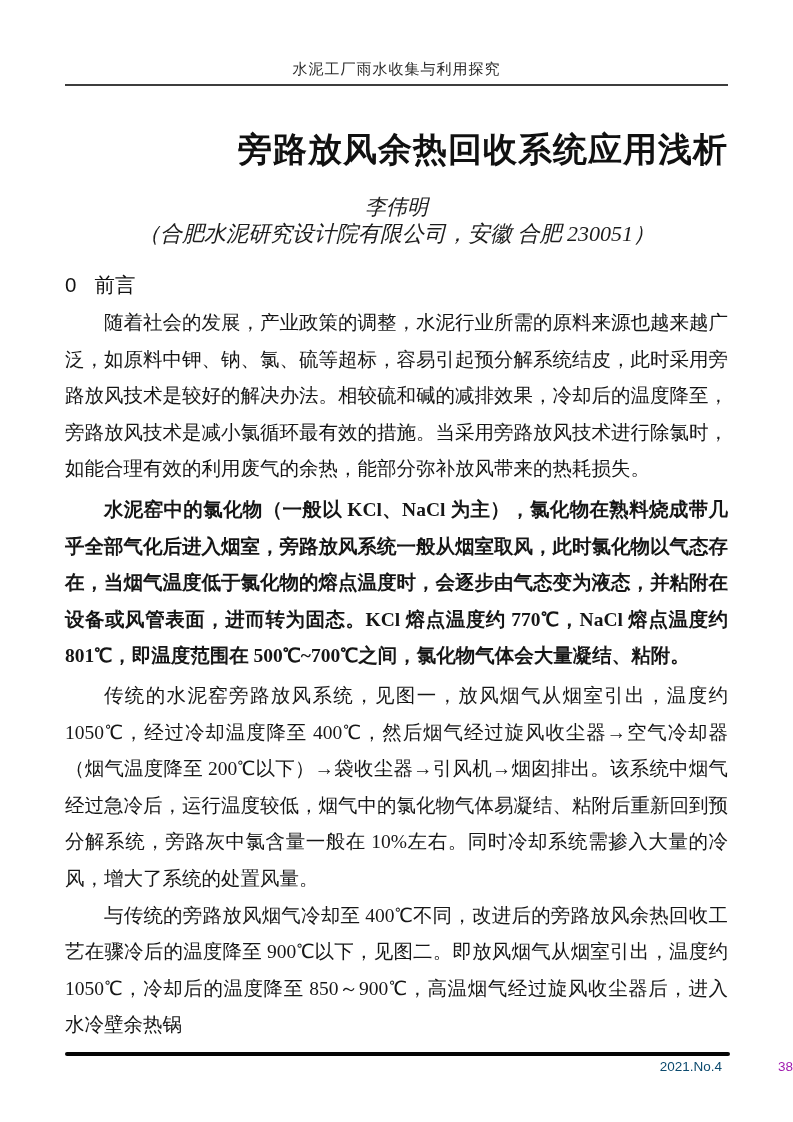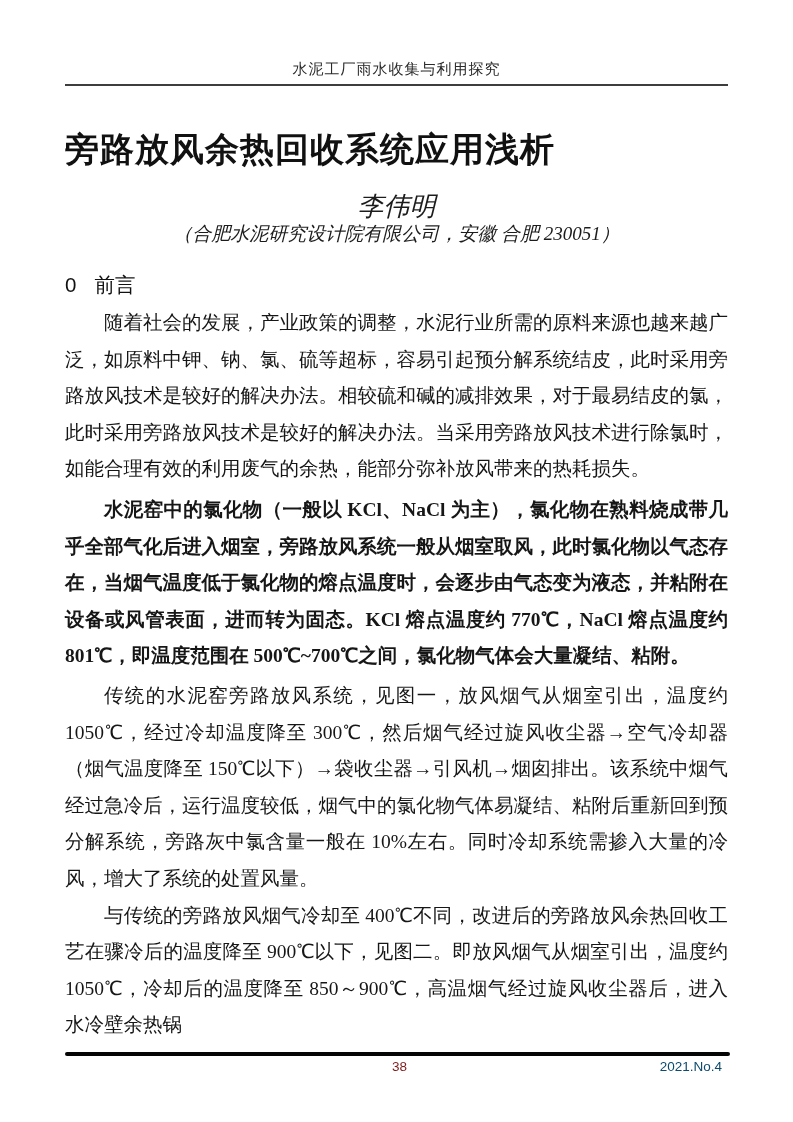--- a/index.html
+++ b/index.html
@@ -30,38 +30,38 @@
     background: #3d3d3d;
   }
 
   
   .content {
     position: absolute;
     top: 0; left: 65px; right: 65px;
   }
   h1.article-title {
     margin: 128px 0 0 0;
-    text-align: left;
+    text-align: right;
     font-size: 34px;
     line-height: 44px;
     font-weight: bold;
     letter-spacing: 1px;
     color: #111;
     font-family: "Liberation Serif", serif;
   }
   .author-line {
     margin-top: 22px;
     text-align: center;
-    font-size: 26px;
+    font-size: 21px;
     line-height: 26px;
     font-style: italic;
   }
   .affiliation-line {
     text-align: center;
-    font-size: 19px;
+    font-size: 22px;
     line-height: 28px;
     font-style: italic;
   }
   h2.sec-heading {
     margin: 0;
     font-size: 20.5px;
     line-height: 30px;
     font-weight: normal;
     color: #111;
     font-family: "Liberation Sans", sans-serif;
@@ -87,24 +87,24 @@
   .footer-rule {
     position: absolute;
     top: 1052px; left: 65px; right: 63px;
     height: 4px;
     background: #050505;
     border-radius: 2px;
   }
   .footer-page-num {
     position: absolute;
     top: 1059px; left: 6px; right: 0;
-    text-align: center;
+    text-align: right;
     font-size: 13.5px;
     font-family: "Liberation Sans", sans-serif;
-    color: #7f1d1d;
+    color: #a21caf;
   }
   .footer-issue {
     position: absolute;
     top: 1059px; right: 71px;
     font-size: 13.5px;
     font-family: "Liberation Sans", sans-serif;
     color: #0c4a6e;
   }
 </style>
 </head>
@@ -122,26 +122,26 @@
     <h1 class="article-title">旁路放风余热回收系统应用浅析</h1>
 
     <div class="author-line">李伟明</div>
 
     <div class="affiliation-line">（合肥水泥研究设计院有限公司，安徽 合肥 230051）</div>
 
     <h2 class="sec-heading sec-heading-0">
       <span class="sec-num">0</span><span class="sec-title">前言</span>
     </h2>
 
-    <p class="body-para para-0">随着社会的发展，产业政策的调整，水泥行业所需的原料来源也越来越广泛，如原料中钾、钠、氯、硫等超标，容易引起预分解系统结皮，此时采用旁路放风技术是较好的解决办法。相较硫和碱的减排效果，对于最易结皮的氯，此时采用旁路放风技术是较好的解决办法。当采用旁路放风技术进行除氯时，如能合理有效的利用废气的余热，能部分弥补放风带来的热耗损失。</p>
+    <p class="body-para para-0">随着社会的发展，产业政策的调整，水泥行业所需的原料来源也越来越广泛，如原料中钾、钠、氯、硫等超标，容易引起预分解系统结皮，此时采用旁路放风技术是较好的解决办法。相较硫和碱的减排效果，冷却后的温度降至，旁路放风技术是减小氯循环最有效的措施。当采用旁路放风技术进行除氯时，如能合理有效的利用废气的余热，能部分弥补放风带来的热耗损失。</p>
 
 
     <p class="body-para para-1">水泥窑中的氯化物（一般以 KCl、NaCl 为主），氯化物在熟料烧成带几乎全部气化后进入烟室，旁路放风系统一般从烟室取风，此时氯化物以气态存在，当烟气温度低于氯化物的熔点温度时，会逐步由气态变为液态，并粘附在设备或风管表面，进而转为固态。KCl 熔点温度约 770℃，NaCl 熔点温度约 801℃，即温度范围在 500℃~700℃之间，氯化物气体会大量凝结、粘附。</p>
 
-    <p class="body-para para-2">传统的水泥窑旁路放风系统，见图一，放风烟气从烟室引出，温度约 1050℃，经过冷却温度降至 300℃，然后烟气经过旋风收尘器→空气冷却器（烟气温度降至 150℃以下）→袋收尘器→引风机→烟囱排出。该系统中烟气经过急冷后，运行温度较低，烟气中的氯化物气体易凝结、粘附后重新回到预分解系统，旁路灰中氯含量一般在 10%左右。同时冷却系统需掺入大量的冷风，增大了系统的处置风量。</p>
+    <p class="body-para para-2">传统的水泥窑旁路放风系统，见图一，放风烟气从烟室引出，温度约 1050℃，经过冷却温度降至 400℃，然后烟气经过旋风收尘器→空气冷却器（烟气温度降至 200℃以下）→袋收尘器→引风机→烟囱排出。该系统中烟气经过急冷后，运行温度较低，烟气中的氯化物气体易凝结、粘附后重新回到预分解系统，旁路灰中氯含量一般在 10%左右。同时冷却系统需掺入大量的冷风，增大了系统的处置风量。</p>
 
     <p class="body-para para-3">与传统的旁路放风烟气冷却至 400℃不同，改进后的旁路放风余热回收工艺在骤冷后的温度降至 900℃以下，见图二。即放风烟气从烟室引出，温度约 1050℃，冷却后的温度降至 850～900℃，高温烟气经过旋风收尘器后，进入水冷壁余热锅</p>
 
   </div>
 
   <div class="footer-rule"></div>
   <div class="footer-page-num">38</div>
   <div class="footer-issue">2021.No.4</div>
 
 </div>

